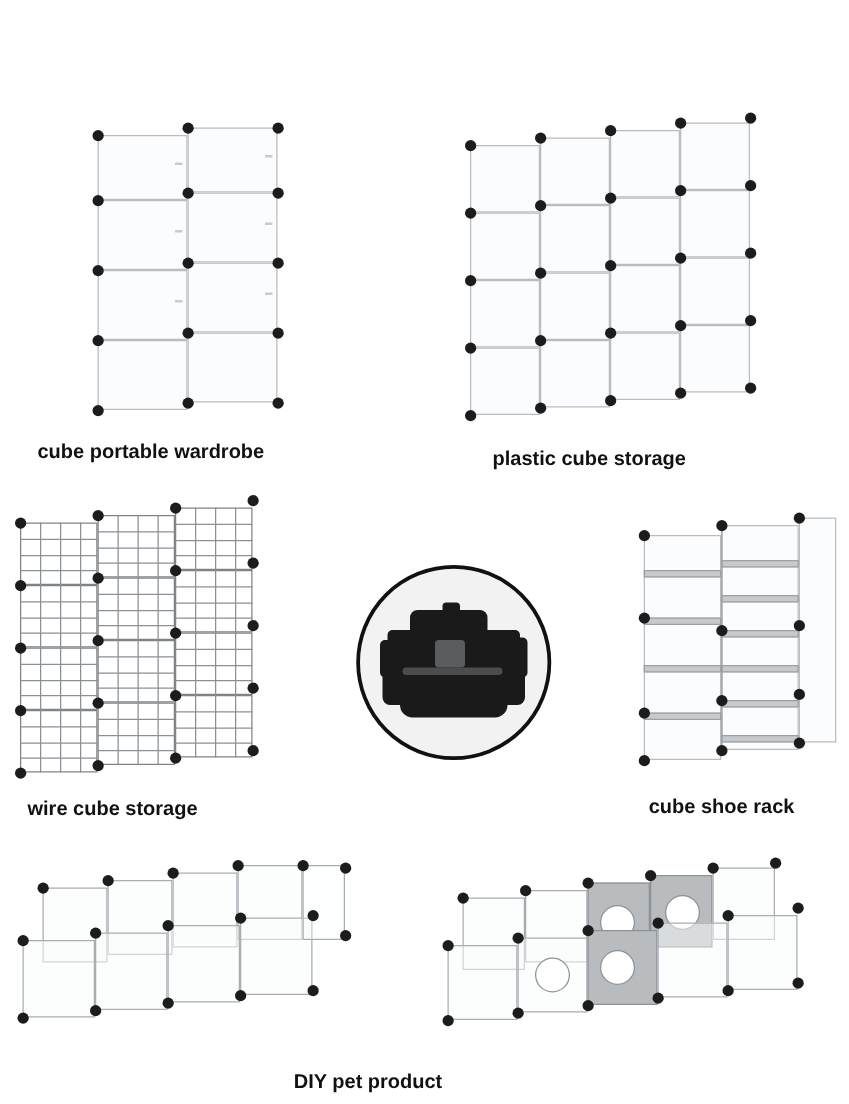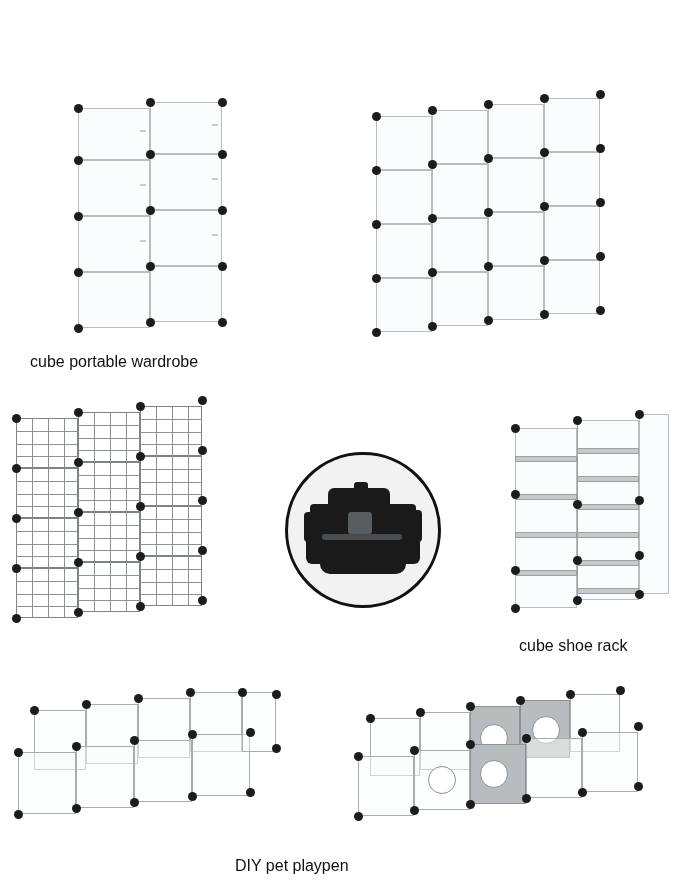--- a/index.html
+++ b/index.html
@@ -39,21 +39,21 @@
     font-weight: bold;
     color: #0a0a0a;
     letter-spacing: 0px;
     white-space: nowrap;
   }
 
   
   .caption {
     position: absolute;
     font-size: 16px;
-    font-weight: normal;
+    font-weight: bold;
     color: #111111;
     white-space: nowrap;
   }
 
   
   .panelgrid {
     position: absolute;
   }
   .cell {
     position: absolute;
@@ -224,20 +224,21 @@
     <div class="node" style="left:126px; top:174px;"></div>
     <div class="node" style="left:182px; top:168px;"></div>
     <div class="node" style="left:238px; top:164px;"></div>
 
     <div class="node" style="left:14px; top:240px;"></div>
     <div class="node" style="left:70px; top:234px;"></div>
     <div class="node" style="left:126px; top:228px;"></div>
     <div class="node" style="left:182px; top:222px;"></div>
     <div class="node" style="left:238px; top:218px;"></div>
   </div>
+  <div class="caption" style="left:394px; top:359px;">plastic cube storage</div>
 
   <div class="panelgrid" style="left:8px; top:398px; width:230px; height:230px;">
 
     <div class="cell" style="left:8px; top:20px; width:62px; height:50px; background:transparent; border-color:#7e8387;"></div>
     <div class="cell" style="left:70px; top:14px; width:62px; height:50px; background:transparent; border-color:#7e8387;"></div>
     <div class="cell" style="left:132px; top:8px; width:62px; height:50px; background:transparent; border-color:#7e8387;"></div>
 
     <div class="cell" style="left:8px; top:70px; width:62px; height:50px; background:transparent; border-color:#7e8387;"></div>
     <div class="cell" style="left:70px; top:64px; width:62px; height:50px; background:transparent; border-color:#7e8387;"></div>
     <div class="cell" style="left:132px; top:58px; width:62px; height:50px; background:transparent; border-color:#7e8387;"></div>
@@ -317,20 +318,21 @@
     <div class="node" style="left:8px; top:170px;"></div>
     <div class="node" style="left:70px; top:164px;"></div>
     <div class="node" style="left:132px; top:158px;"></div>
     <div class="node" style="left:194px; top:152px;"></div>
 
     <div class="node" style="left:8px; top:220px;"></div>
     <div class="node" style="left:70px; top:214px;"></div>
     <div class="node" style="left:132px; top:208px;"></div>
     <div class="node" style="left:194px; top:202px;"></div>
   </div>
+  <div class="caption" style="left:22px; top:639px;">wire cube storage</div>
 
   <div class="connector">
     <div class="conn-inner">
       <div class="conn-blob" style="left:24px; top:6px; width:62px; height:26px; border-radius:6px 6px 2px 2px;"></div>
       <div class="conn-blob" style="left:6px; top:22px; width:106px; height:24px; border-radius:4px;"></div>
       <div class="conn-blob" style="left:2px; top:40px; width:114px; height:42px; border-radius:6px;"></div>
       <div class="conn-blob" style="left:16px; top:72px; width:86px; height:20px; border-radius:0 0 10px 10px;"></div>
       <div class="conn-blob" style="left:50px; top:0px; width:14px; height:40px;"></div>
       <div class="conn-blob" style="left:0px; top:30px; width:18px; height:30px; border-radius:4px;"></div>
       <div class="conn-blob" style="left:100px; top:28px; width:18px; height:32px; border-radius:4px;"></div>
@@ -445,15 +447,15 @@
     <div class="node" style="left:286px; top:46px;"></div>
 
     <div class="node" style="left:6px; top:136px;"></div>
     <div class="node" style="left:62px; top:130px;"></div>
     <div class="node" style="left:118px; top:124px;"></div>
     <div class="node" style="left:174px; top:118px;"></div>
     <div class="node" style="left:230px; top:112px;"></div>
     <div class="node" style="left:286px; top:106px;"></div>
   </div>
 
-  <div class="caption" style="left:235px; top:857px;">DIY pet playpen</div>
+  <div class="caption" style="left:235px; top:857px;">DIY pet product</div>
 
 </div>
 
 </body></html>

